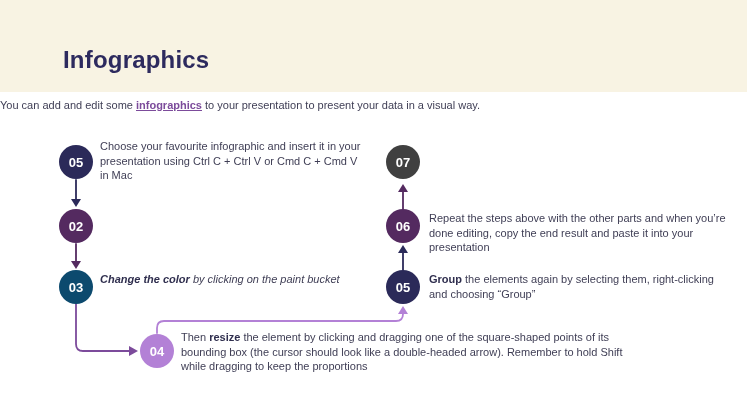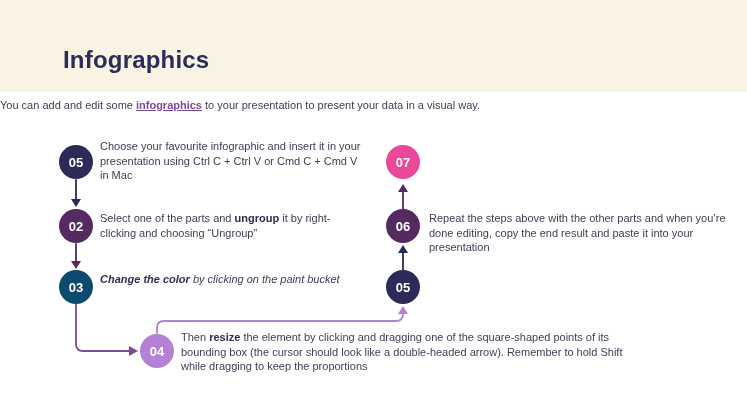--- a/index.html
+++ b/index.html
@@ -24,21 +24,21 @@
   .blog-link{font-weight:normal;}
   .circle{
     position:absolute;width:34px;height:34px;border-radius:50%;
     display:flex;align-items:center;justify-content:center;
     color:#ffffff;font-size:13px;font-weight:bold;z-index:2;
   }
   .c-navy{background:#2b2a59;}
   .c-plum{background:#542a60;}
   .c-purple{background:#0c4a6e;}
   .c-lav{background:#b381d6;}
-  .c-lilac{background:#ec4899;}
+  .c-lilac{background:#404040;}
   .step-text{
     position:absolute;font-size:11px;line-height:14.5px;color:#3f3e55;z-index:2;
   }
   .step-text b{color:#2f2e4e;}
   .connectors{position:absolute;left:0;top:0;width:747px;height:420px;z-index:1;}
 </style>
 </head>
 <body>
 
 <div class="slide">
@@ -84,23 +84,23 @@
     </div>
   <div class="circle c-plum" style="left:386px;top:209px;">
       <span>06</span>
     </div>
   <div class="circle c-lilac" style="left:386px;top:145px;">
       <span>07</span>
     </div>
 
   <div class="step-text" style="left:100px;top:139px;width:268px;"><span>Choose your favourite infographic and insert it in your presentation using Ctrl C + Ctrl V or Cmd C + Cmd V in Mac</span></div>
 
-  <div class="step-text" style="left:100px;top:211px;width:262px;"><span>Select one of the parts and </span><b>ungroup</b><span> it by right-clicking and choosing “Ungroup”</span></div>
 
   <div class="step-text" style="left:100px;top:272px;width:262px;font-style:italic;"><b>Change the color</b><span> by clicking on the paint bucket</span></div>
 
   <div class="step-text" style="left:181px;top:330px;width:442px;"><span>Then </span><b>resize</b><span> the element by clicking and dragging one of the square-shaped points of its bounding box (the cursor should look like a double-headed arrow). Remember to hold Shift while dragging to keep the proportions</span></div>
 
+  <div class="step-text" style="left:429px;top:272px;width:300px;"><b>Group</b><span> the elements again by selecting them, right-clicking and choosing “Group”</span></div>
 
   <div class="step-text" style="left:429px;top:211px;width:302px;"><span>Repeat the steps above with the other parts and when you’re done editing, copy the end result and paste it into your presentation</span></div>
 
 
 </div>
 
 </body></html>

